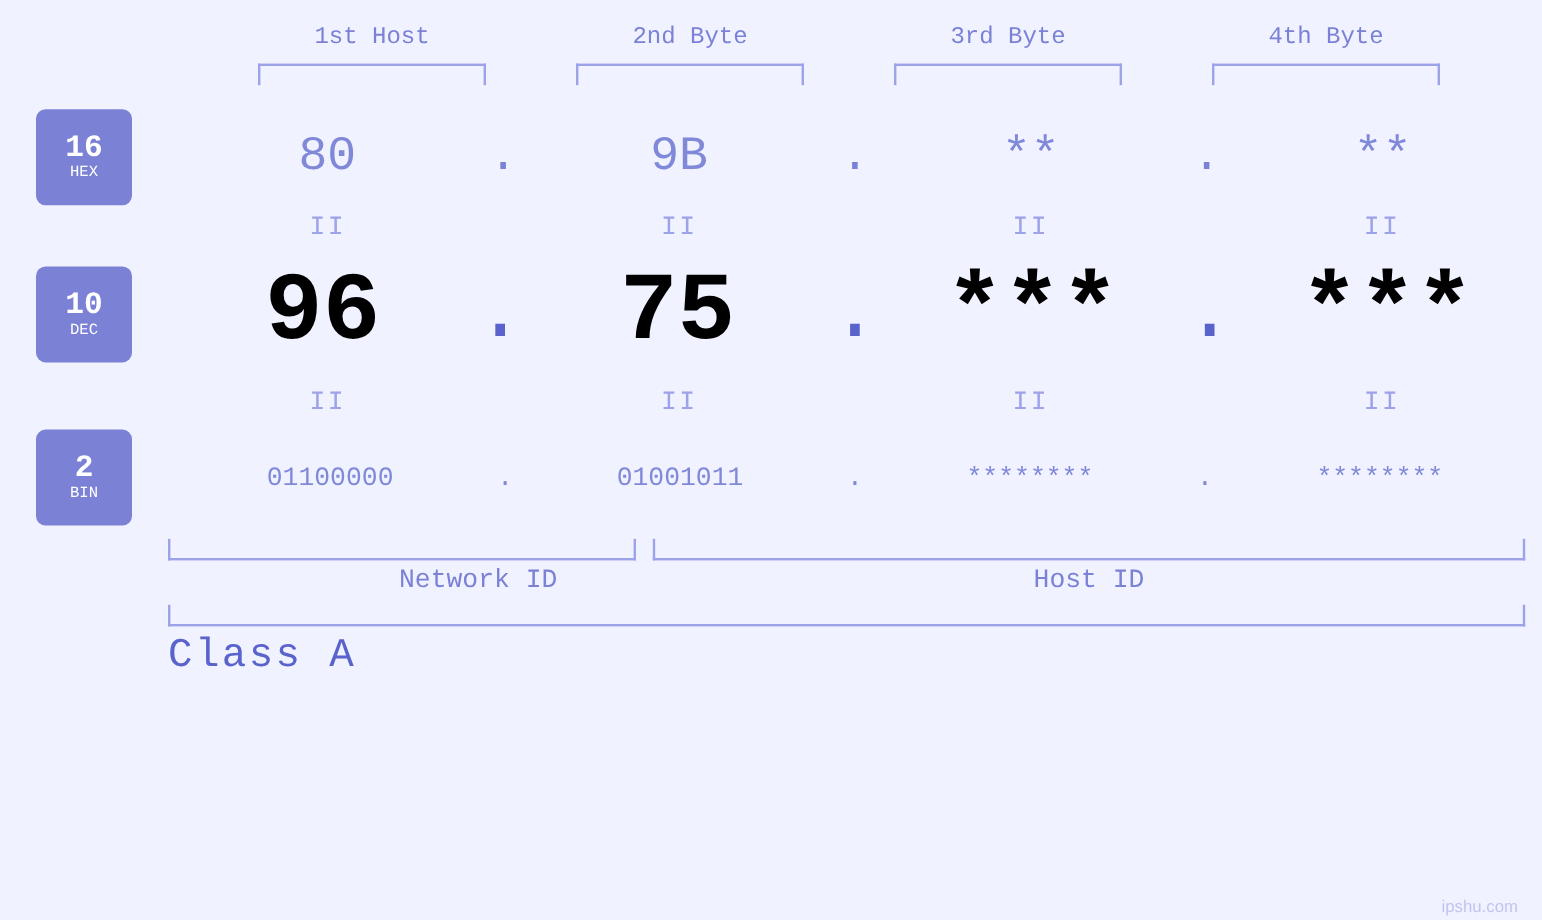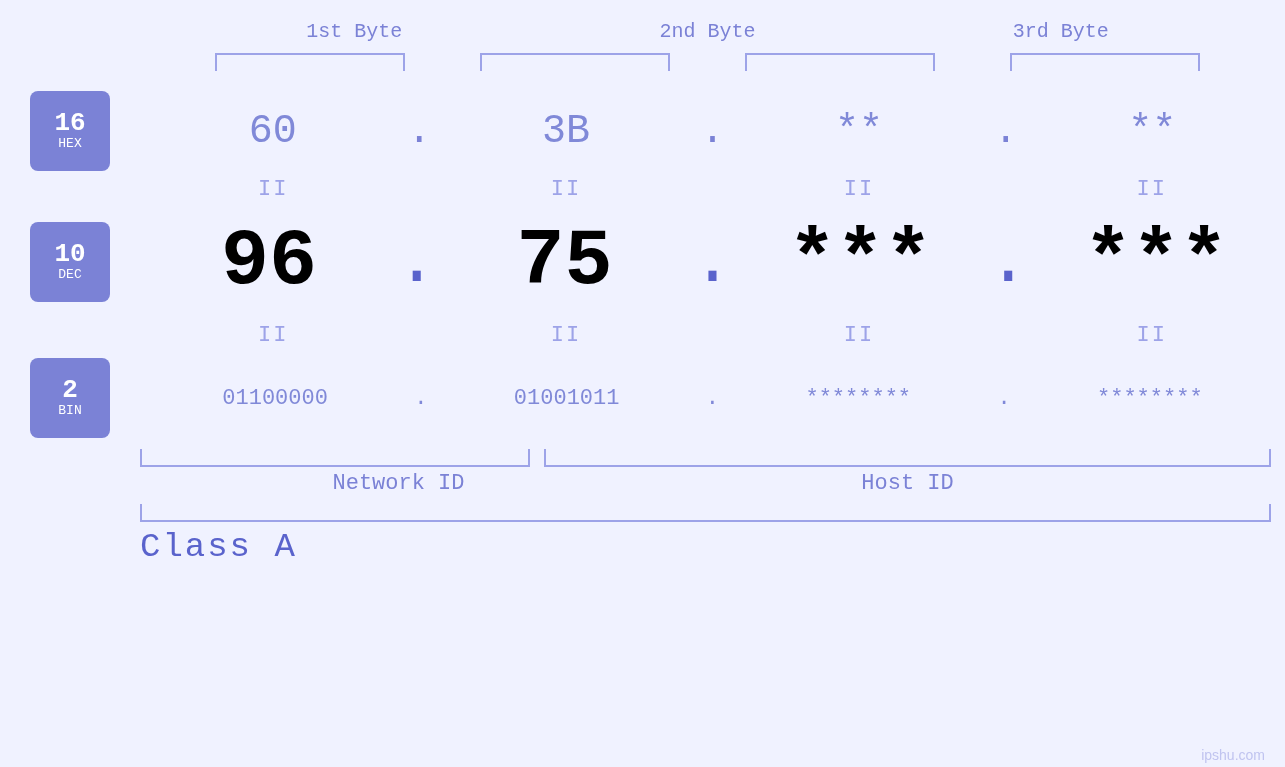--- a/index.html
+++ b/index.html
@@ -154,23 +154,24 @@
       font-size: 14px;
       font-family: Arial, sans-serif;
     }
   </style>
 </head>
 <body>
 
 <div class="container">
 
   <div class="byte-headers">
-    <div class="byte-header">1st Byte</div>
+    <div class="byte-header">1st Host</div>
     <div class="byte-header">2nd Byte</div>
     <div class="byte-header">3rd Byte</div>
+    <div class="byte-header">4th Byte</div>
   </div>
 
   <div class="top-brackets">
     <div class="bracket-line"></div>
     <div class="bracket-line"></div>
     <div class="bracket-line"></div>
     <div class="bracket-line"></div>
   </div>
 
   <div style="display:flex; width:1285px; flex-direction:column;">
@@ -179,25 +180,25 @@
 
       <div style="width:140px; display:flex; align-items:center; justify-content:center;">
         <div class="badge">
           <span class="badge-num">16</span>
           <span class="badge-label">HEX</span>
         </div>
       </div>
 
       <div style="flex:1; display:flex; align-items:center; justify-content:space-around; padding:0 10px;">
         <div class="cell">
-          <span class="hex-val">60</span>
+          <span class="hex-val">80</span>
         </div>
         <span class="dot hex-dot">.</span>
         <div class="cell">
-          <span class="hex-val">3B</span>
+          <span class="hex-val">9B</span>
         </div>
         <span class="dot hex-dot">.</span>
         <div class="cell">
           <span class="hex-val">**</span>
         </div>
         <span class="dot hex-dot">.</span>
         <div class="cell">
           <span class="hex-val">**</span>
         </div>
       </div>

